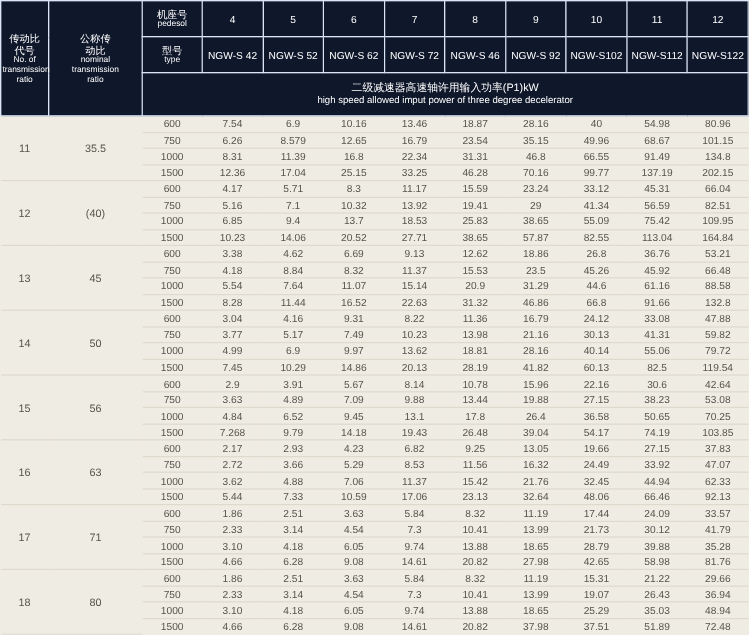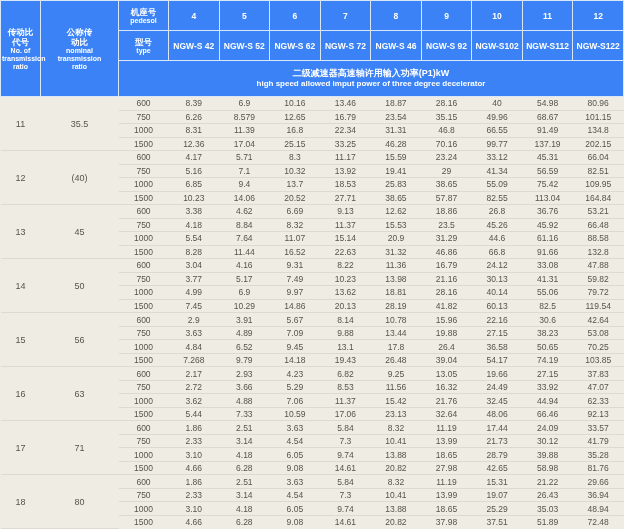--- a/index.html
+++ b/index.html
@@ -9,23 +9,23 @@
     font-family:"Liberation Sans",sans-serif;
     overflow:hidden;
   }
   table{
     border-collapse:collapse;
     table-layout:fixed;
     width:624px;height:529px;
   }
   
   thead th{
-    background:#3b82f6;
+    background:#0f172a;
     color:#ffffff;
-    font-weight:bold;
+    font-weight:normal;
     border:1px solid #d9e6f8;
     padding:0 1px;
     text-align:center;
     vertical-align:middle;
   }
   tr.hr1{height:30px;}
   tr.hr2{height:30px;}
   tr.hr3{height:36px;}
   .zh{font-size:8.5px;line-height:10px;}
   .en{font-size:7px;line-height:8px;}
@@ -115,21 +115,21 @@
         <div class="zh">二级减速器高速轴许用输入功率(P1)kW</div>
         <div class="en">high speed allowed imput power of three degree decelerator</div>
       </th>
     </tr>
   </thead>
   <tbody id="table-body">
       <tr>
         <td rowspan="4" class="code">11</td>
         <td rowspan="4" class="nominal">35.5</td>
         <td>600</td>
-        <td>8.39</td>
+        <td>7.54</td>
         <td>6.9</td>
         <td>10.16</td>
         <td>13.46</td>
         <td>18.87</td>
         <td>28.16</td>
         <td>40</td>
         <td>54.98</td>
         <td>80.96</td>
       </tr>
       <tr>

